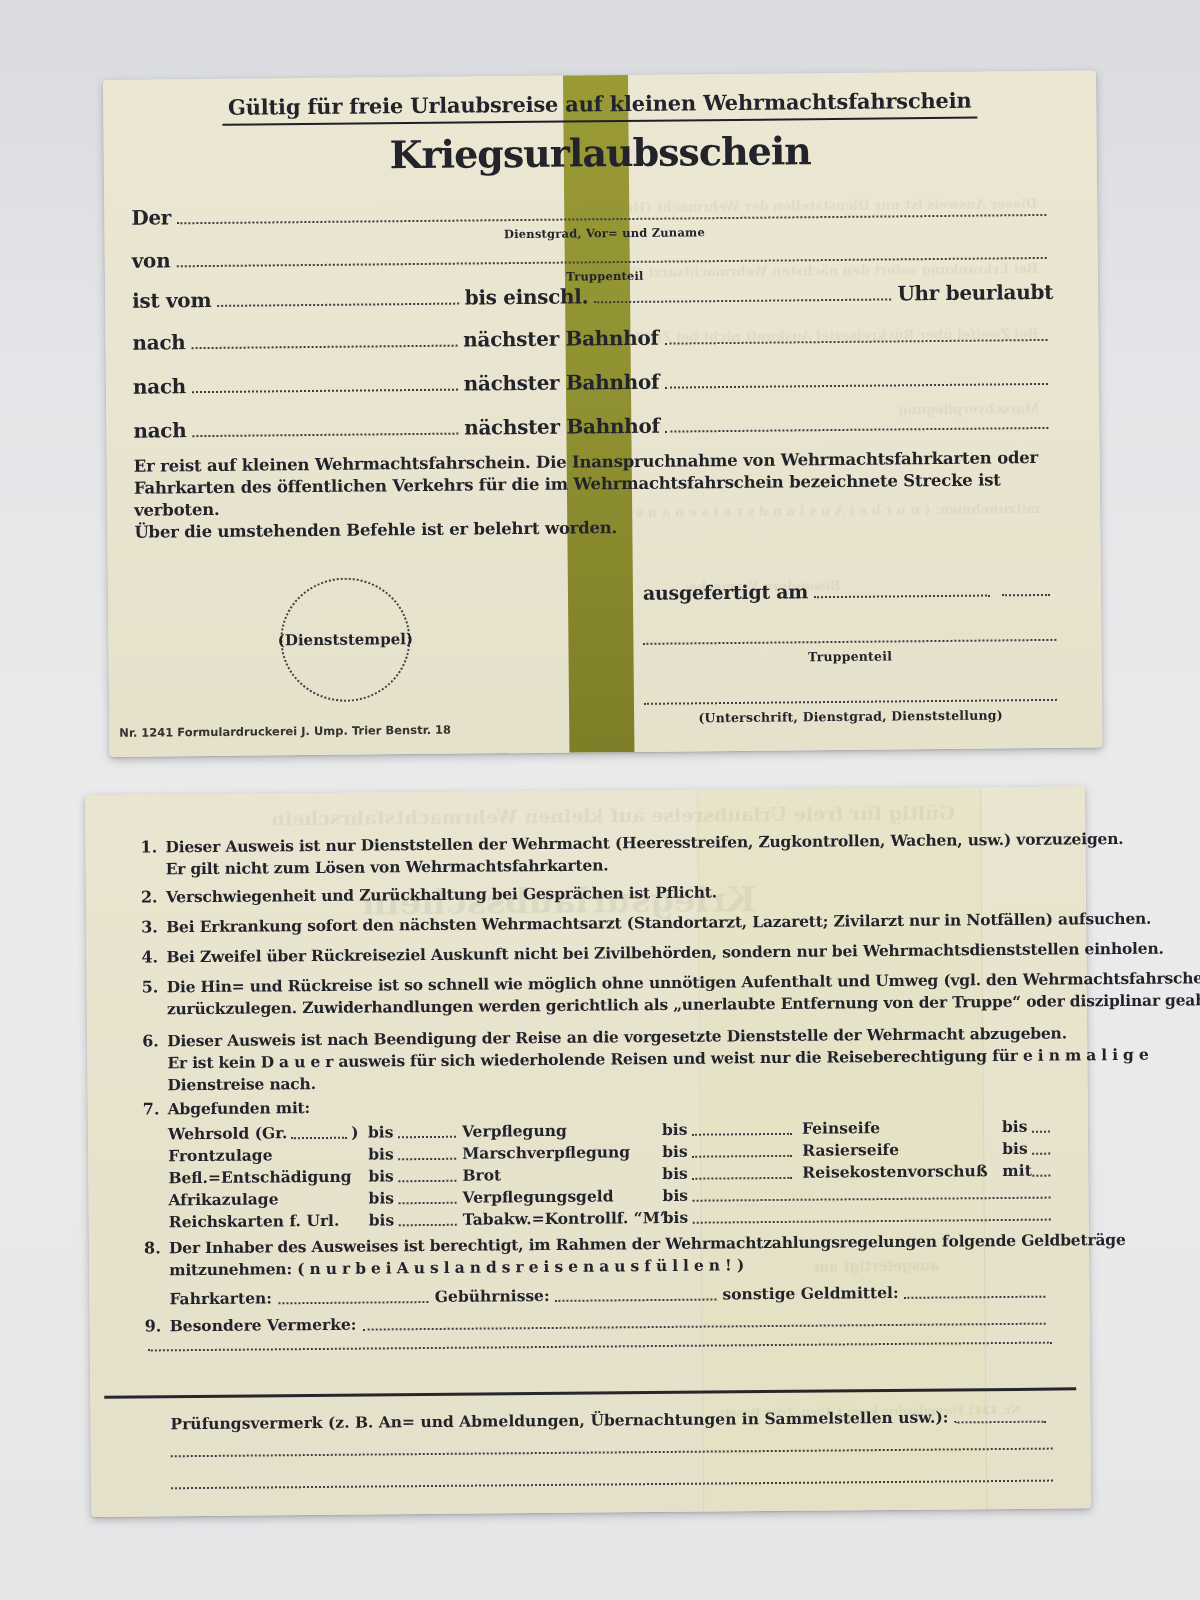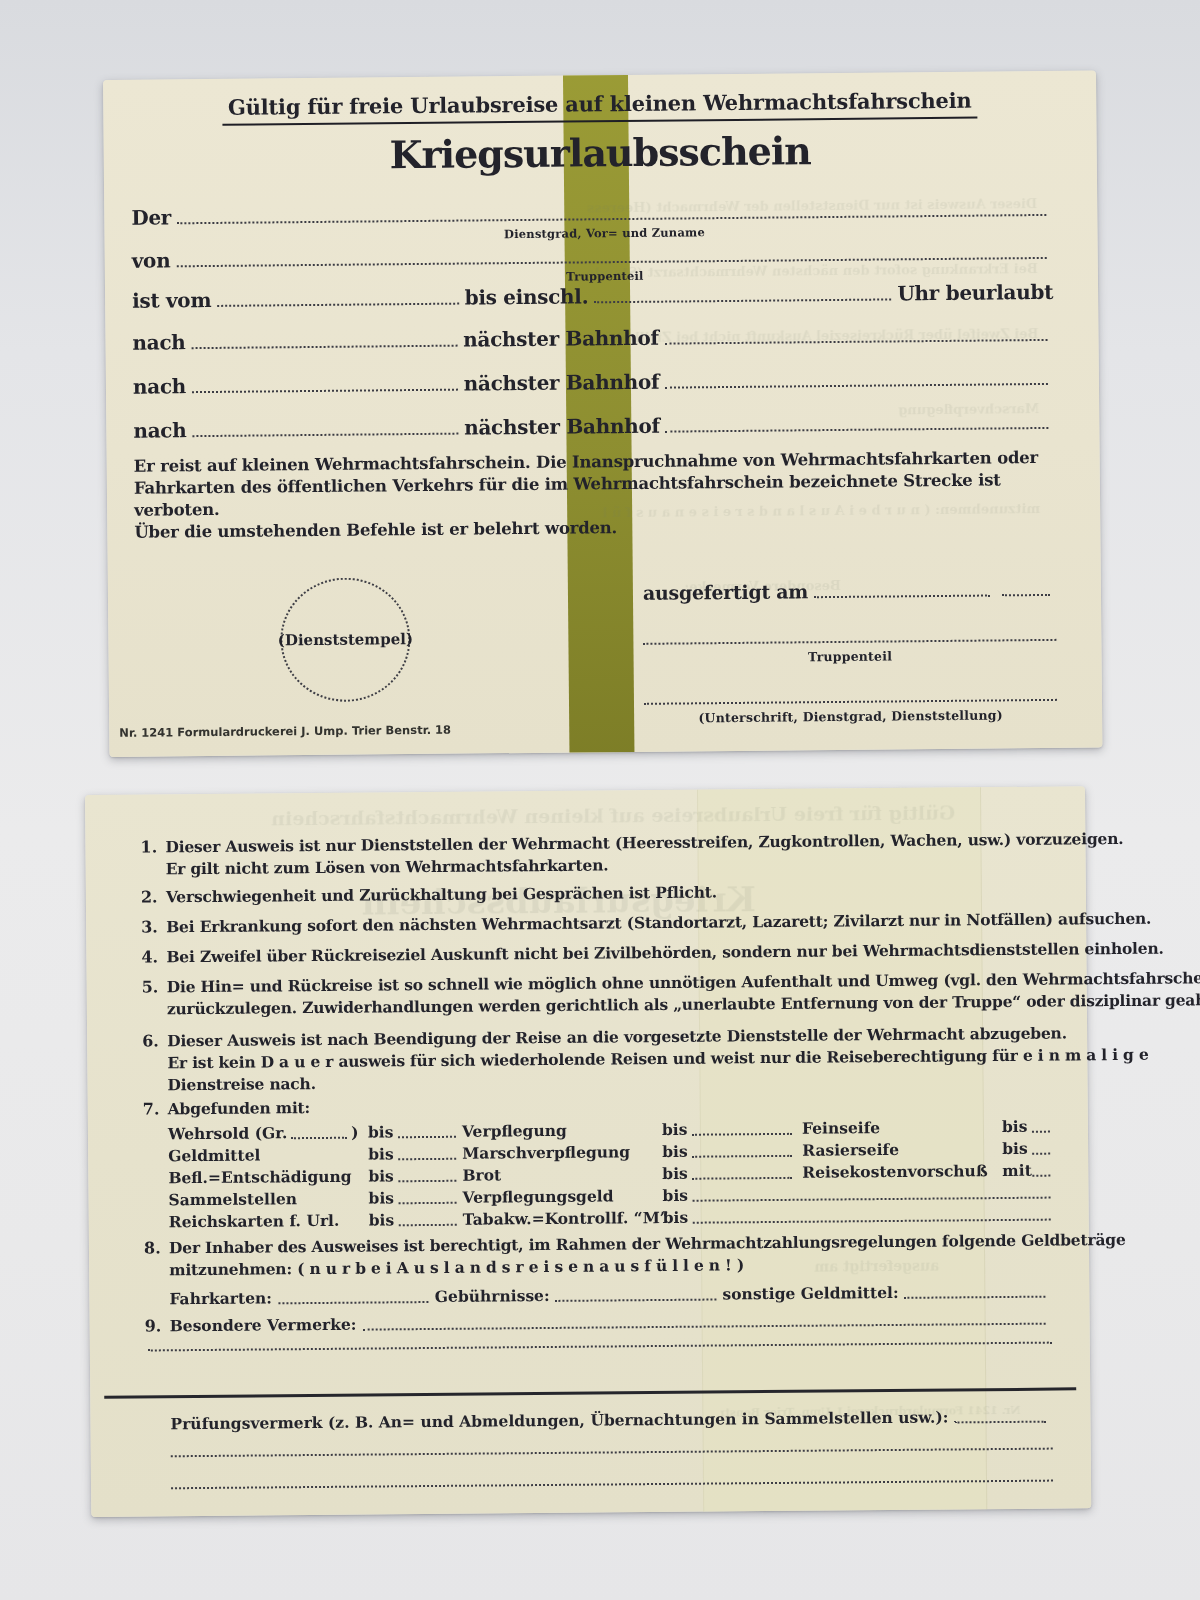--- a/index.html
+++ b/index.html
@@ -175,21 +175,21 @@
       <span class="d1"></span>
     <span class="c2">Verpflegung</span>
     <span class="cb">bis</span>
       <span class="d2"></span>
     <span class="c3">Feinseife</span>
     <span class="cb">bis</span>
       <span class="d3"></span>
   </div>
   <div class="trow" style="top:349px;">
     <span class="c1">
-        <span>Geldmittel</span>
+        <span>Frontzulage</span>
       </span>
     <span class="cb">bis</span>
       <span class="d1"></span>
     <span class="c2">Marschverpflegung</span>
     <span class="cb">bis</span>
       <span class="d2"></span>
     <span class="c3">Rasierseife</span>
     <span class="cb">bis</span>
       <span class="d3"></span>
   </div>
@@ -201,21 +201,21 @@
       <span class="d1"></span>
     <span class="c2">Brot</span>
     <span class="cb">bis</span>
       <span class="d2"></span>
     <span class="c3">Reisekostenvorschuß</span>
     <span class="cb">mit</span>
       <span class="d3"></span>
   </div>
   <div class="trow" style="top:393px;">
     <span class="c1">
-        <span>Sammelstellen</span>
+        <span>Afrikazulage</span>
       </span>
     <span class="cb">bis</span>
       <span class="d1"></span>
     <span class="c2">Verpflegungsgeld</span>
     <span class="cb">bis</span>
       <span class="d2l"></span>
   </div>
   <div class="trow" style="top:415px;">
     <span class="c1">
         <span>Reichskarten f. Url.</span>

